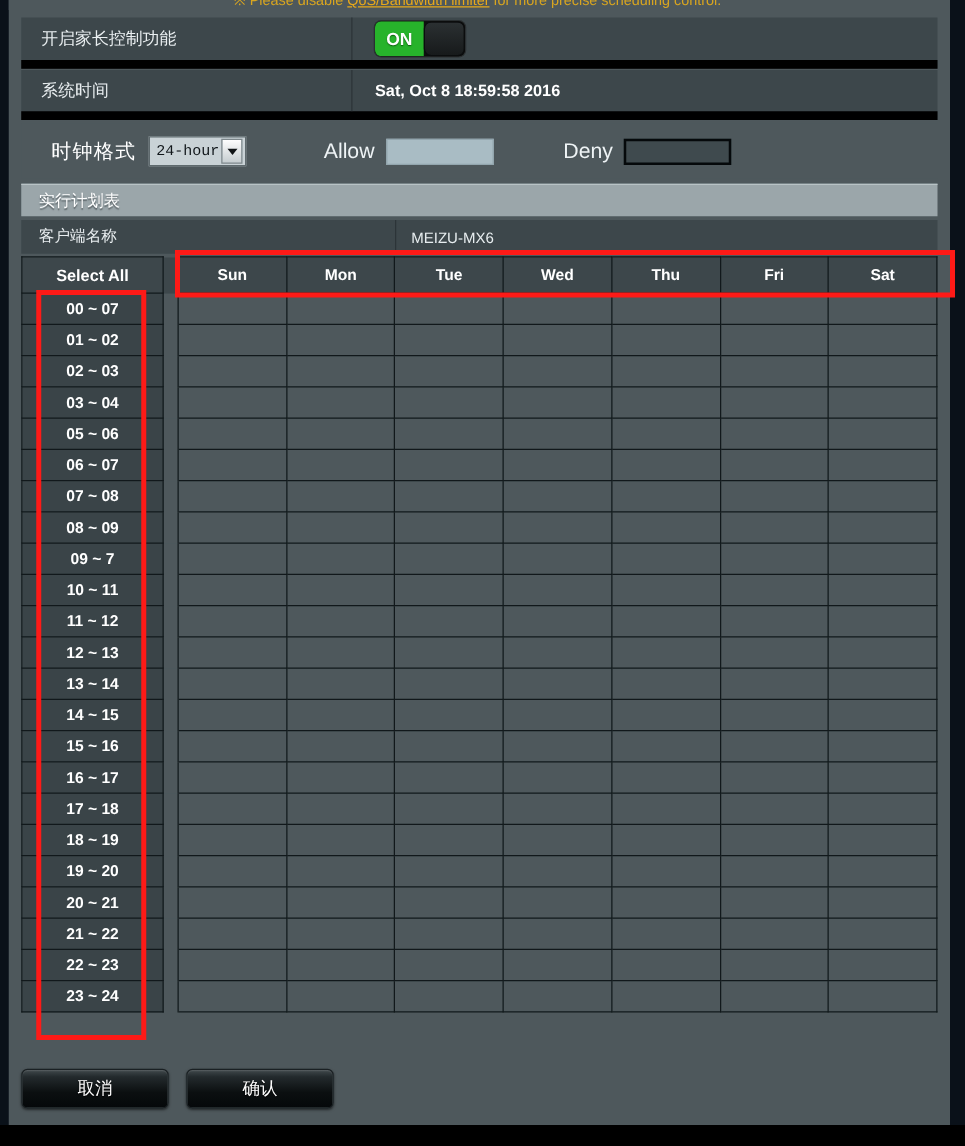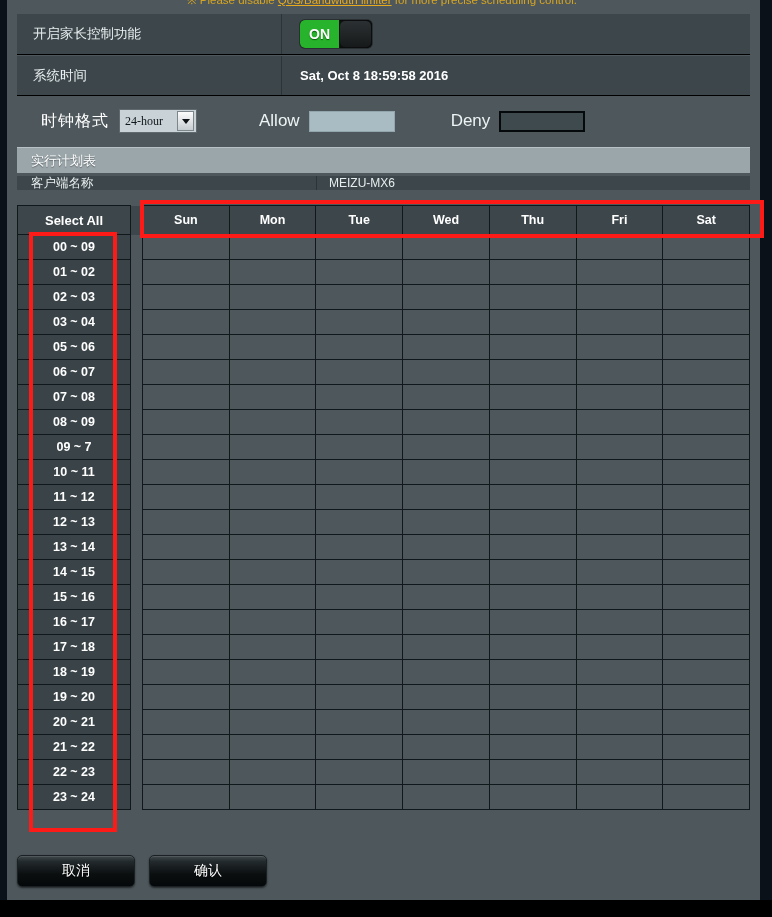--- a/index.html
+++ b/index.html
@@ -42,21 +42,21 @@
     position:absolute; left:180px; top:-8px;
     font-size: 11.5px; color:#d8a520; white-space:nowrap;
     font-family:"Liberation Sans", sans-serif;
   }
   .hint-text .lnk { color:#e8a91a; text-decoration: underline; }
 
   
   .inforow {
     position:absolute; left:10px; width:733px;
     background:#3d474b;
-    border-bottom:1px solid #000000;
+    border-bottom:7px solid #000000;
     display:flex; align-items:flex-end;
   }
   .inforow .lbl {
     width: 265px; height:100%;
     display:flex; align-items:center;
     padding-left:16px;
     color:#e9eef0; font-size:13.5px;
     border-right:1px solid #2c3438;
   }
   .inforow .val {
@@ -103,21 +103,21 @@
   .select-box {
     margin-left:10px;
     width:78px; height:24px;
     background:#c9d2d6;
     border:1px solid #5f6a6e;
     display:flex; align-items:center; justify-content:space-between;
     cursor:pointer;
   }
   .select-box .sel-text {
     padding-left:5px; font-size:12px; color:#10161a;
-    font-family:Liberation Serif, serif;
+    font-family:Liberation Mono, monospace;
   }
   .select-box .arrow-btn {
     width:17px; height:20px; margin-right:2px;
     background:linear-gradient(#fdfdfd,#c6cdd0);
     border:1px solid #7d878b;
     display:flex; align-items:center; justify-content:center;
   }
   .caret { width:0;height:0;border-left:4px solid transparent;border-right:4px solid transparent;border-top:5px solid #101416; }
 
   #fmtbar .legend-label {
@@ -141,21 +141,21 @@
     border-top:1px solid #b8c2c5;
   }
   #sect-head span {
     margin-left:14px; color:#ffffff; font-size:13px; font-weight:normal;
     text-shadow:0 1px 1px #5b6367;
   }
 
   
   #row-client {
     position:absolute; left:10px; top:176px;
-    width:733px; height:14px;
+    width:733px; height:27px;
     background:#3d474b; display:flex; align-items:center;
   }
   #row-client .lbl {
     width:300px; padding-left:14px;
     color:#e9eef0; font-size:12.5px;
     border-right:1px solid #2c3438; height:100%;
     display:flex; align-items:center;
   }
   #row-client .val {
     padding-left:12px; color:#e7edef; font-size:12px;
@@ -293,21 +293,21 @@
             <th class="day">Mon</th>
             <th class="day">Tue</th>
             <th class="day">Wed</th>
             <th class="day">Thu</th>
             <th class="day">Fri</th>
             <th class="day">Sat</th>
           </tr>
       </thead>
       <tbody id="grid-body">
           <tr>
-            <td class="hour">00 ~ 09</td>
+            <td class="hour">00 ~ 07</td>
             <td class="gap"></td>
             <td class="cell" style="background: rgb(78, 88, 92);"></td>
             <td class="cell" style="background: rgb(78, 88, 92);"></td>
             <td class="cell" style="background: rgb(78, 88, 92);"></td>
             <td class="cell" style="background: rgb(78, 88, 92);"></td>
             <td class="cell" style="background: rgb(78, 88, 92);"></td>
             <td class="cell" style="background: rgb(78, 88, 92);"></td>
             <td class="cell" style="background: rgb(78, 88, 92);"></td>
           </tr>
           <tr>

